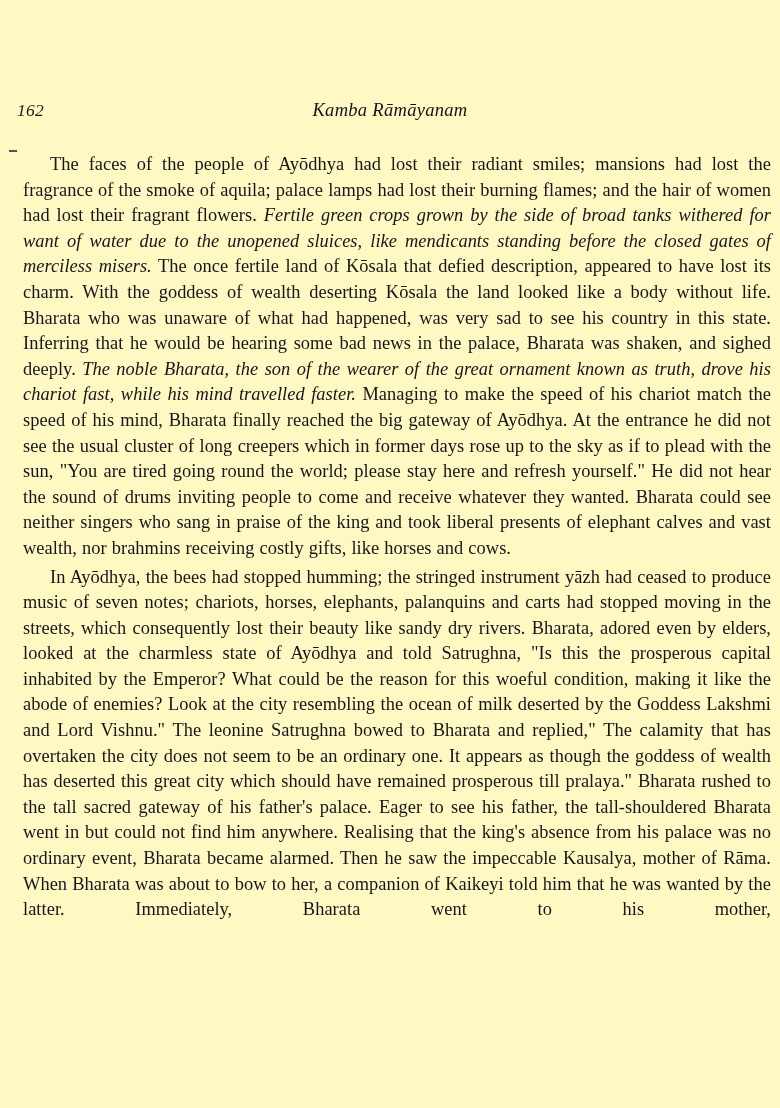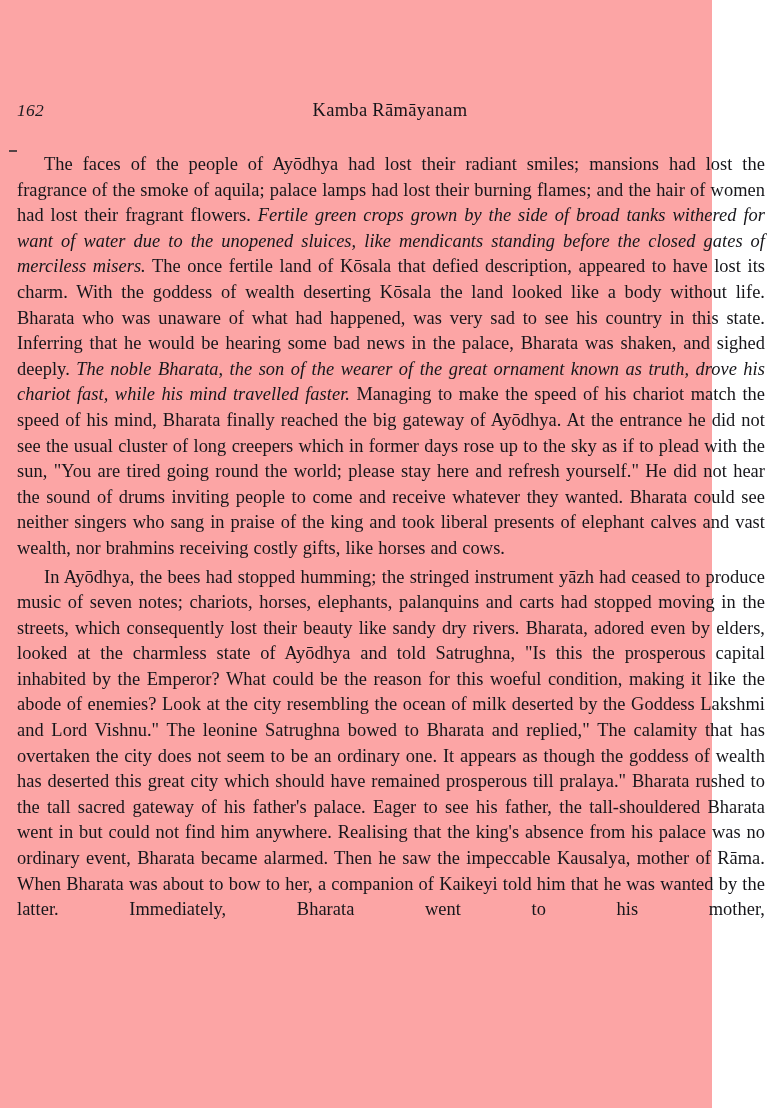--- a/index.html
+++ b/index.html
@@ -11,23 +11,23 @@
     width: 780px;
     height: 1108px;
     overflow: hidden;
     font-family: "Liberation Serif", "DejaVu Serif", serif;
     color: #16161a;
     -webkit-font-smoothing: antialiased;
   }
 
   .page {
     position: relative;
-    width: 712px;
+    width: 780px;
     height: 1108px;
-    background: #fca5a5;
+    background: #fef9c3;
   }
 
   
   .running-head {
     position: absolute;
     left: 0;
     top: 100px;
     width: 780px;
     height: 26px;
   }
@@ -39,40 +39,41 @@
     font-size: 17.5px;
     letter-spacing: 0.2px;
     color: #1b1b1f;
   }
   .head-title {
     position: absolute;
     left: 0;
     top: 0;
     width: 780px;
     text-align: center;
+    font-style: italic;
     font-size: 18.5px;
     letter-spacing: 0.3px;
     color: #141418;
   }
 
   
   .scan-speck {
     position: absolute;
     left: 9px;
     top: 150px;
     width: 8px;
     height: 2px;
     background: #2a2a2e;
     opacity: 0.8;
   }
 
   
   .textblock {
     position: absolute;
-    left: 17px;
+    left: 23px;
     top: 152px;
     width: 748px;
   }
 
   .para {
     margin: 0;
     font-size: 18.4px;
     line-height: 25.6px;
     text-align: justify;
     text-justify: inter-word;

